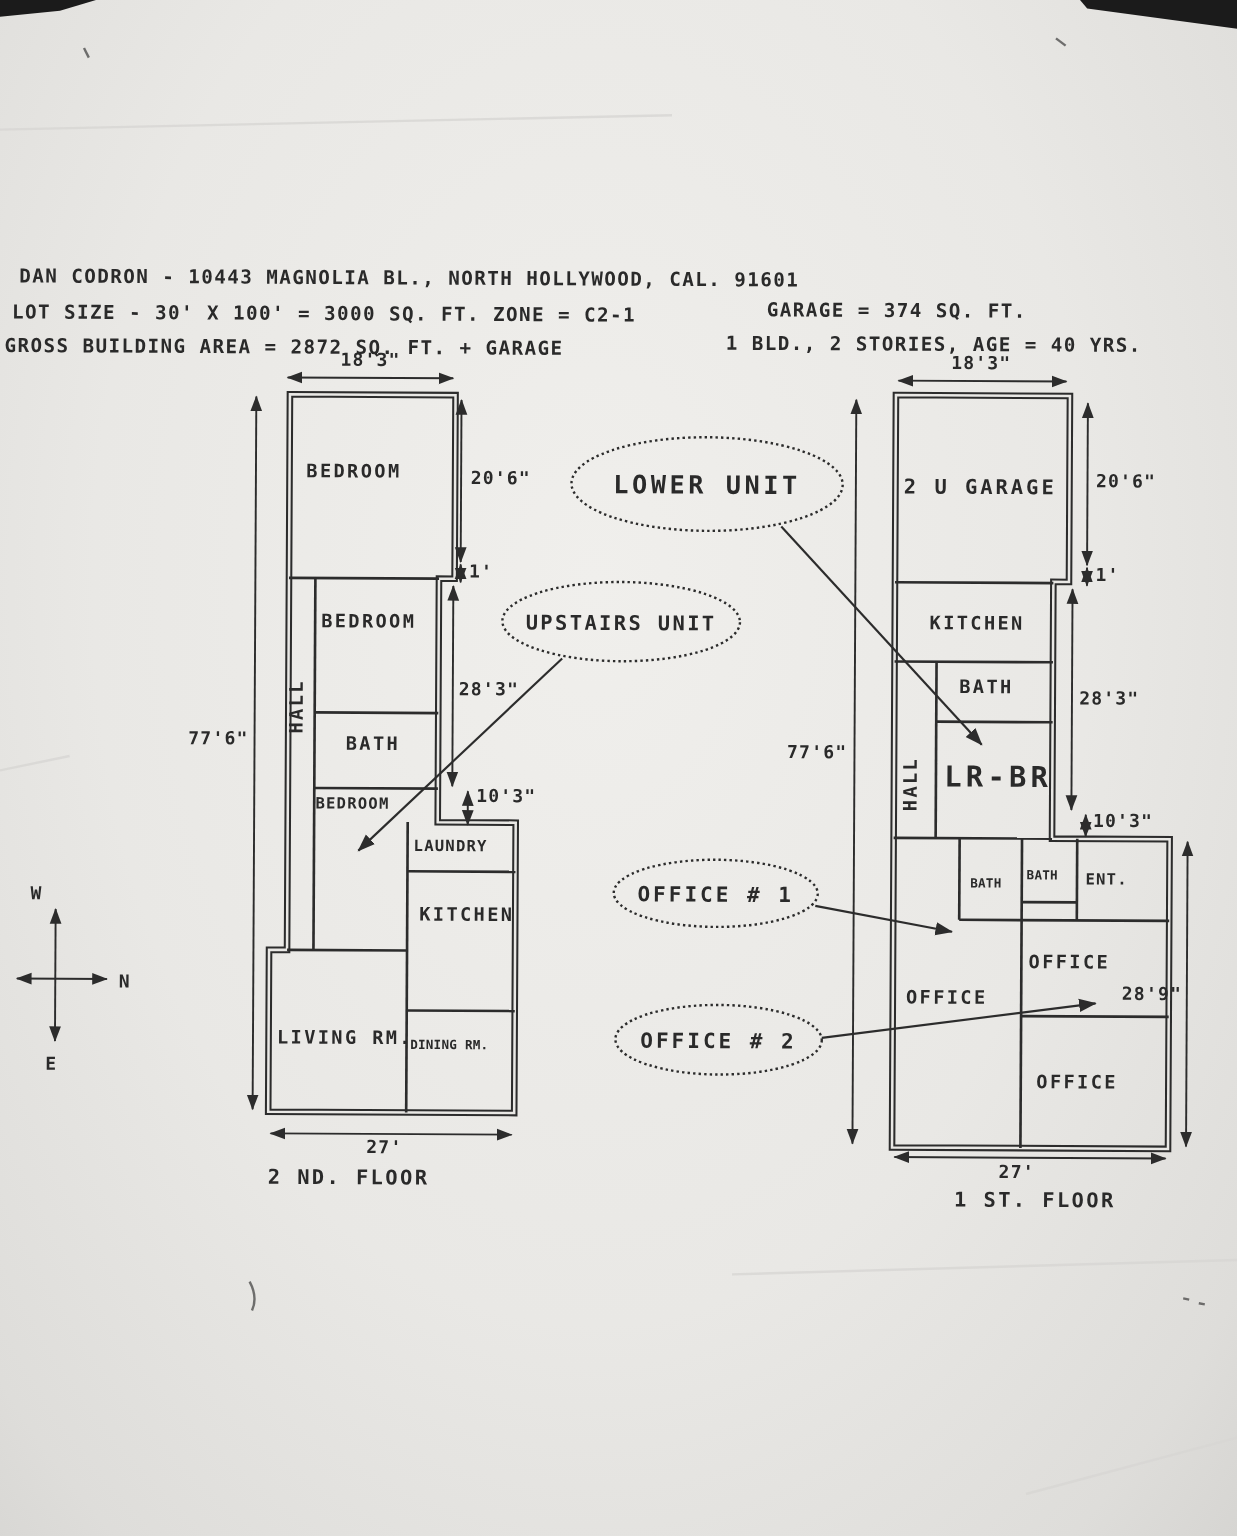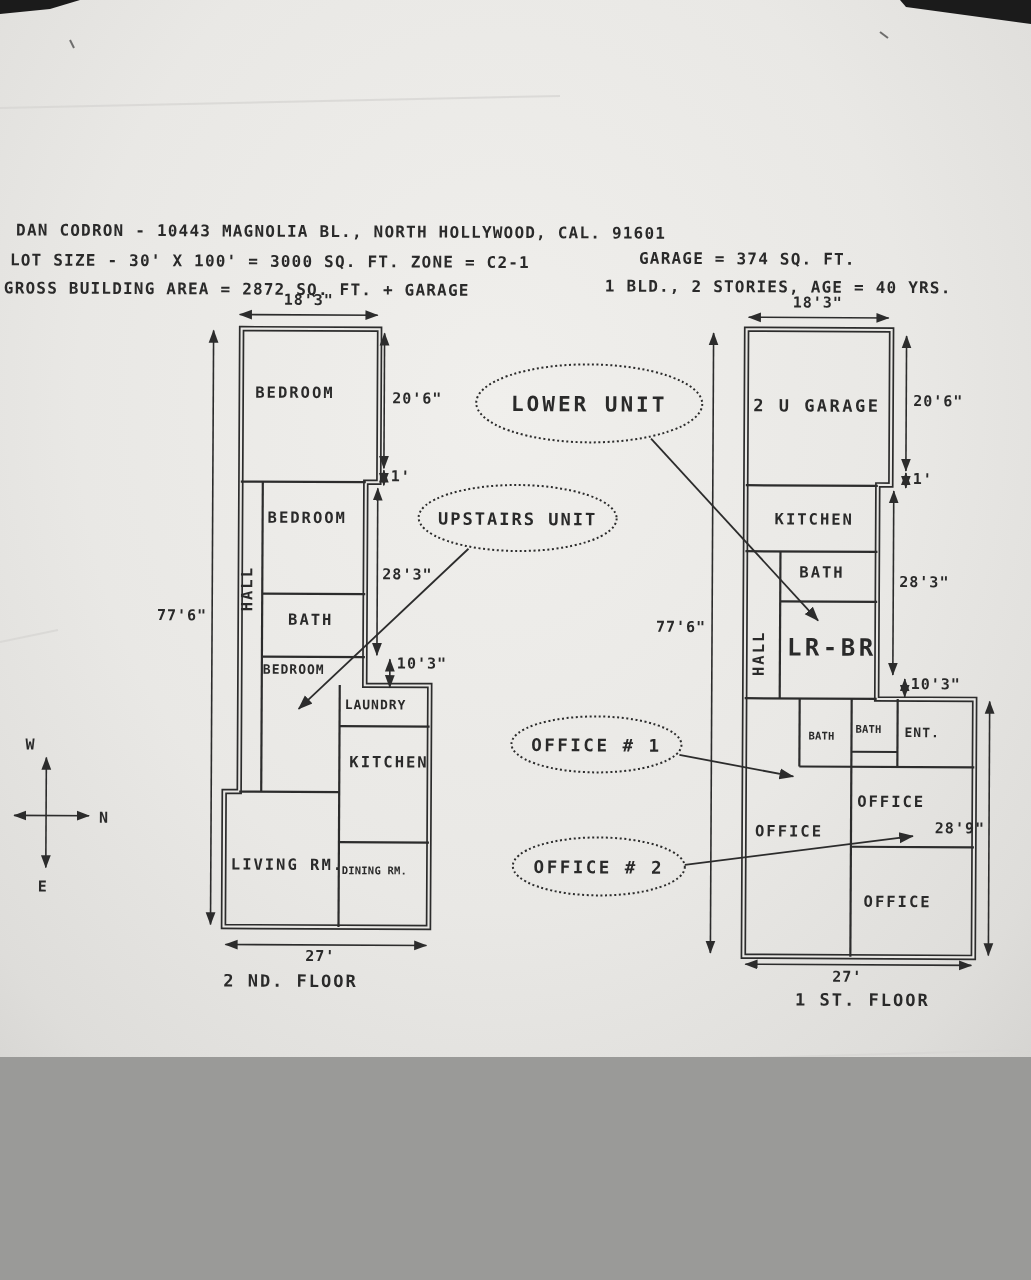--- a/index.html
+++ b/index.html
@@ -1,18 +1,18 @@
 <!DOCTYPE html>
 <html><head>
 <meta charset="utf-8">
 <style>
   html,body{margin:0;padding:0;background:#9a9a98;}
   .page{
     position:relative;
-    width:1031px;height:1057px;
+    width:1031px;height:1280px;
     margin:0 auto;
     background:
       radial-gradient(ellipse at 48% 38%, #f0efec 0%, #e9e8e5 55%, #deddda 88%, #d6d5d2 100%);
     overflow:hidden;
   }
   svg{position:absolute;left:0;top:0;}
   text{
     font-family:"DejaVu Sans Mono", monospace;
     font-weight:bold;
     fill:#2a2a2a;

